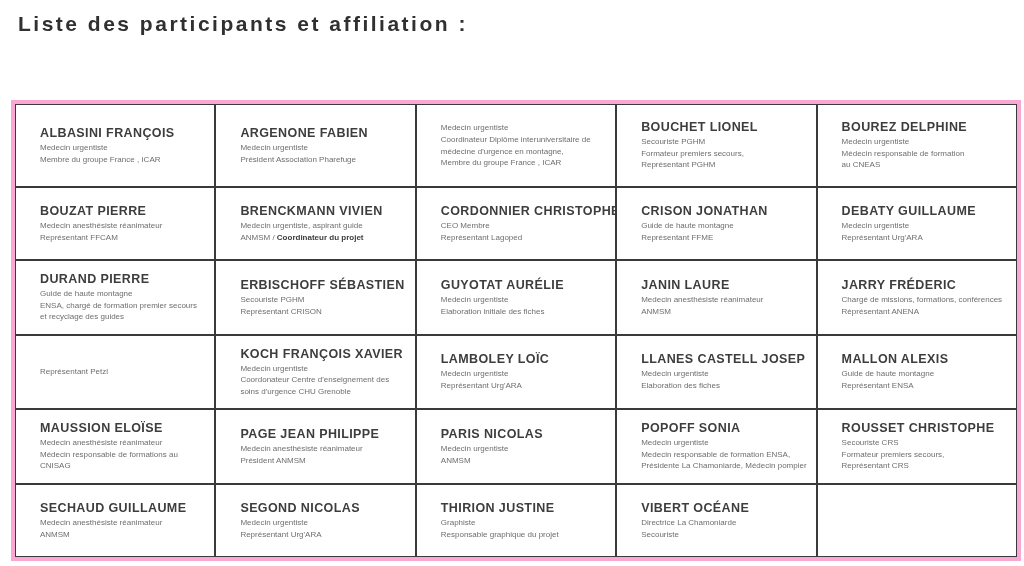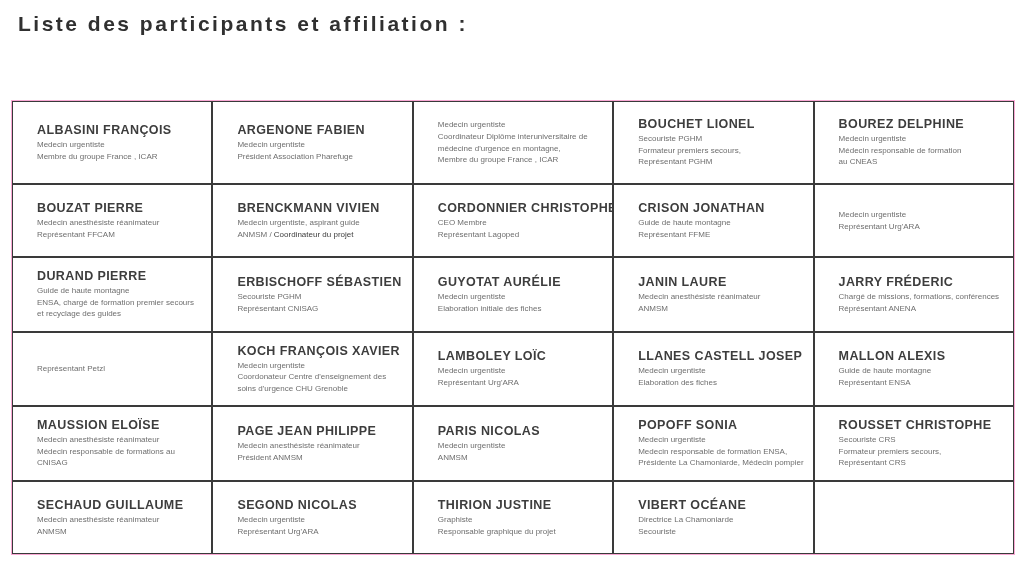--- a/index.html
+++ b/index.html
@@ -27,21 +27,21 @@
     color: #303030;
   }
   .ptable {
     position: absolute;
     left: 11px;
     top: 100px;
     width: 1002px;
     display: grid;
     grid-template-columns: repeat(5, 1fr);
     grid-template-rows: 83px 73px 75px 74px 75px 73px;
-    border: 1px solid #f9a8d4;
+    border: 4px solid #f9a8d4;
   }
   .cell {
     border: 1px solid #3a3a3a;
     box-sizing: border-box;
     display: flex;
     flex-direction: column;
     justify-content: center;
     padding: 5px 8px 5px 24px;
     overflow: hidden;
   }
@@ -53,21 +53,21 @@
     margin-bottom: 2px;
     white-space: nowrap;
   }
   .pdesc {
     font-size: 8px;
     line-height: 1.45;
     color: #6e6e6e;
     white-space: nowrap;
   }
   .pdesc .bold {
-    font-weight: 400;
+    font-weight: 700;
     color: #3d3d3d;
   }
 </style>
 </head>
 <body>
 
 <div class="page">
   <div class="page-title">Liste des participants et affiliation :</div>
   <div class="ptable">
       <div class="cell">
@@ -112,33 +112,34 @@
         <div class="pname">CORDONNIER CHRISTOPHE</div>
         <div class="pdesc">CEO Membre</div>
         <div class="pdesc">Représentant Lagoped</div>
       </div>
       <div class="cell">
         <div class="pname">CRISON JONATHAN</div>
         <div class="pdesc">Guide de haute montagne</div>
         <div class="pdesc">Représentant FFME</div>
       </div>
       <div class="cell">
+        <div class="pname">DEBATY GUILLAUME</div>
         <div class="pdesc">Medecin urgentiste</div>
         <div class="pdesc">Représentant Urg'ARA</div>
       </div>
       <div class="cell">
         <div class="pname">DURAND PIERRE</div>
         <div class="pdesc">Guide de haute montagne</div>
         <div class="pdesc">ENSA, chargé de formation premier secours</div>
         <div class="pdesc">et recyclage des guides</div>
       </div>
       <div class="cell">
         <div class="pname">ERBISCHOFF SÉBASTIEN</div>
         <div class="pdesc">Secouriste PGHM</div>
-        <div class="pdesc">Représentant CNISAG</div>
+        <div class="pdesc">Représentant CRISON</div>
       </div>
       <div class="cell">
         <div class="pname">GUYOTAT AURÉLIE</div>
         <div class="pdesc">Medecin urgentiste</div>
         <div class="pdesc">Elaboration initiale des fiches</div>
       </div>
       <div class="cell">
         <div class="pname">JANIN LAURE</div>
         <div class="pdesc">Medecin anesthésiste réanimateur</div>
         <div class="pdesc">ANMSM</div>

